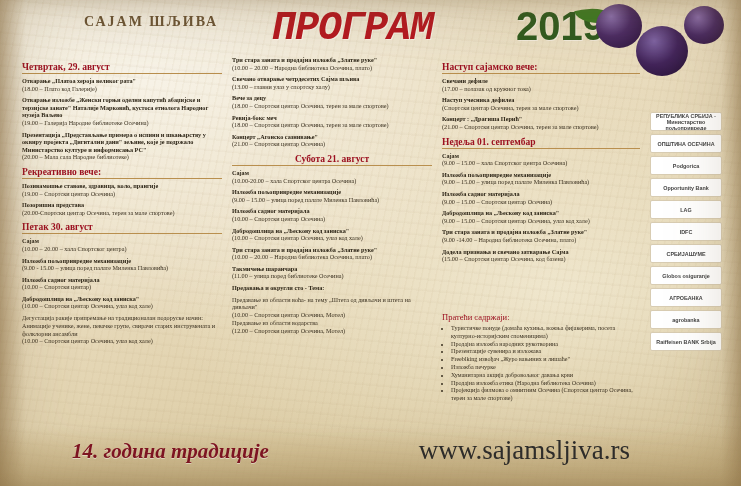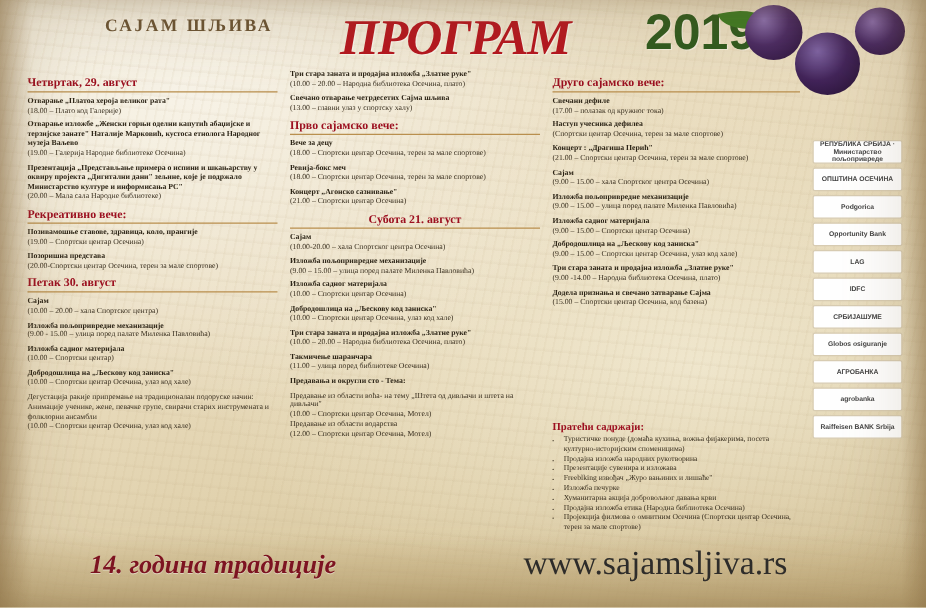--- a/index.html
+++ b/index.html
@@ -38,21 +38,21 @@
   }
   .osecina {
     position:absolute; left:44px; top:18px;
     font-family:"Liberation Serif", serif;
     font-size:34px; color:#8a1126; font-style:italic; font-weight:bold;
     text-shadow:0 1px 0 rgba(255,255,255,0.6);
   }
   .osecina .big { font-size:46px; line-height:34px; }
   .program {
     position:absolute; left:272px; top:6px;
-    font-family:Liberation Serif, serif;
+    font-family:Liberation Mono, monospace;
     font-size:40px; font-weight:bold; font-style:italic;
     color:#b5161f; letter-spacing:-1px;
     text-shadow:1px 1px 0 rgba(255,255,255,0.5);
   }
   .year {
     position:absolute; left:516px; top:4px;
     font-family:"Liberation Sans", sans-serif;
     font-size:40px; font-weight:bold; color:#2f5a1e;
     text-shadow:1px 1px 0 rgba(255,255,255,0.45);
   }
@@ -89,21 +89,21 @@
   .logo {
     width:72px; height:19px; margin-bottom:3px; background:#fff;
     border:1px solid #d8ccb2; border-radius:2px;
     display:flex; align-items:center; justify-content:center;
     font-family:"Liberation Sans", sans-serif; font-size:5.4px;
     font-weight:bold; color:#444; text-align:center; line-height:6px;
     overflow:hidden; padding:0 2px;
   }
   
   #accomp { position:absolute; left:442px; top:312px; width:200px; }
-  #accomp .head { color:#9c1020; font-weight:bold; font-size:8.5px; margin-bottom:3px;margin-top:24px; }
+  #accomp .head { color:#9c1020; font-weight:normal; font-size:8.5px; margin-bottom:3px; }
   #accomp ul { margin:0; padding-left:9px; }
   #accomp li { font-size:6.1px; line-height:7.8px; color:#3a3020; }
   
   #footer { position:absolute; left:0; bottom:0; width:664px; height:76px; }
   .footband {
     position:absolute; left:0; bottom:0; width:741px; height:60px;
     background:linear-gradient(180deg, rgba(205,185,140,0.0) 0%, rgba(198,176,128,0.45) 40%, rgba(186,162,112,0.7) 100%);
   }
   .tradition {
     position:absolute; left:72px; bottom:22px;
@@ -182,21 +182,20 @@
     </div>
   <div class="col" id="col2">
       <div class="ev">
         <div class="t">Три стара заната и продајна изложба „Златне руке"</div>
         <div class="d">(10.00 – 20.00 – Народна библиотека Осечина, плато)</div>
       </div>
       <div class="ev">
         <div class="t">Свечано отварање четрдесетих Сајма шљива</div>
         <div class="d">(13.00 – главни улаз у спортску халу)</div>
       </div>
-      <div class="daybar">Прво сајамско вече:</div>
       <div class="ev">
         <div class="t">Вече за децу</div>
         <div class="d">(18.00 – Спортски центар Осечина, терен за мале спортове)</div>
       </div>
       <div class="ev">
         <div class="t">Ревија-бокс меч</div>
         <div class="d">(18.00 – Спортски центар Осечина, терен за мале спортове)</div>
       </div>
       <div class="ev">
         <div class="t">Концерт „Агонско сазнивање"</div>
@@ -229,33 +228,34 @@
       </div>
       <div class="ev">
         <div class="t">Предавања и округли сто - Тема:</div>
       </div>
       <div class="note" style="white-space: pre-line;">Предавање из области воћа- на тему „Штета од дивљачи и штета на дивљачи"
 (10.00 – Спортски центар Осечина, Мотел)</div>
       <div class="note" style="white-space: pre-line;">Предавање из области водарства
 (12.00 – Спортски центар Осечина, Мотел)</div>
     </div>
   <div class="col" id="col3">
-      <div class="daybar">Друго сајамско вече:</div>
+      <div class="daybar">Наступ сајамско вече:</div>
       <div class="ev">
         <div class="t">Свечани дефиле</div>
         <div class="d">(17.00 – полазак од кружног тока)</div>
       </div>
       <div class="ev">
         <div class="t">Наступ учесника дефилеа</div>
         <div class="d">(Спортски центар Осечина, терен за мале спортове)</div>
       </div>
       <div class="ev">
         <div class="t">Концерт : „Драгиша Перић"</div>
         <div class="d">(21.00 – Спортски центар Осечина, терен за мале спортове)</div>
       </div>
+      <div class="daybar">Недеља 01. септембар</div>
       <div class="ev">
         <div class="t">Сајам</div>
         <div class="d">(9.00 – 15.00 – хала Спортског центра Осечина)</div>
       </div>
       <div class="ev">
         <div class="t">Изложба пољопривредне механизације</div>
         <div class="d">(9.00 – 15.00 – улица поред палате Миленка Павловића)</div>
       </div>
       <div class="ev">
         <div class="t">Изложба садног материјала</div>

